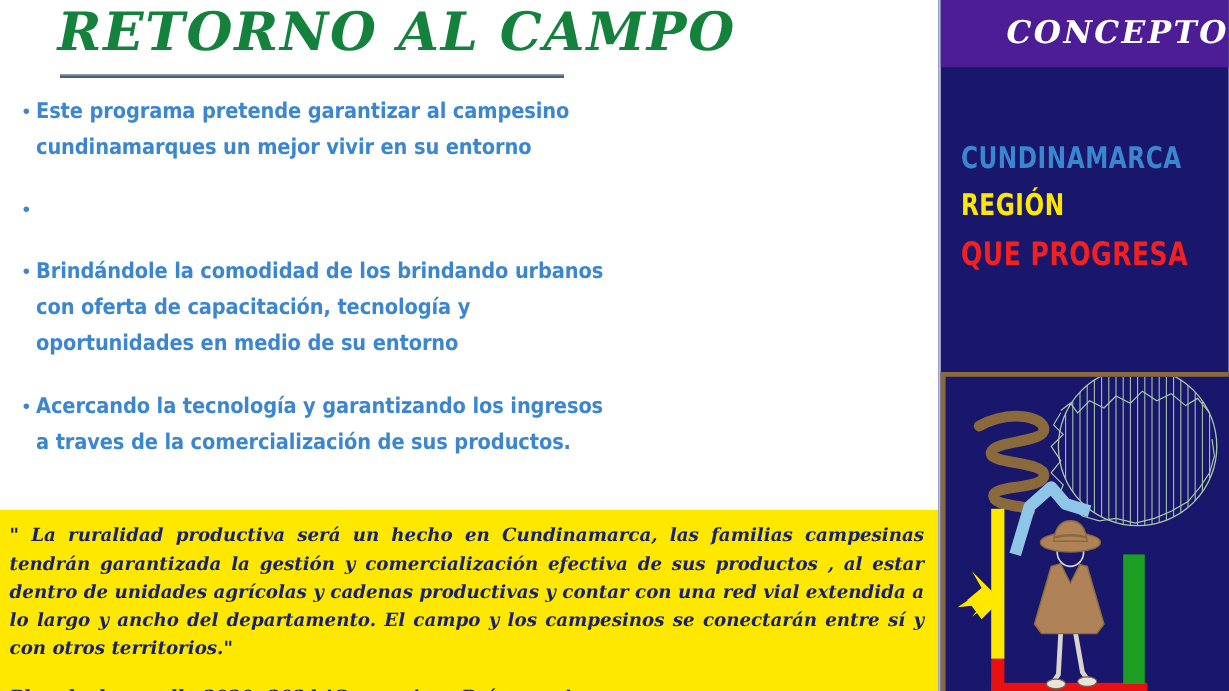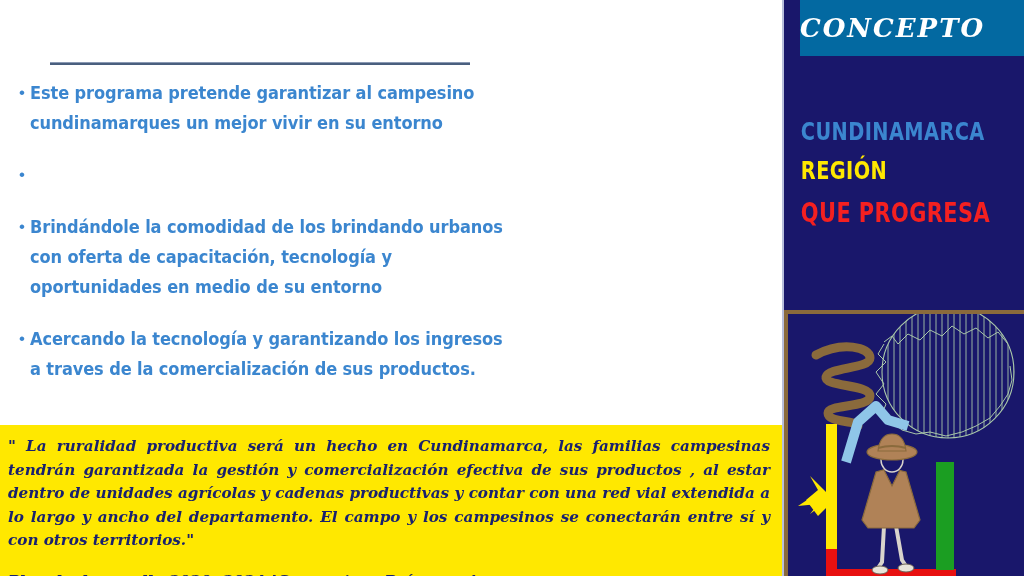--- a/index.html
+++ b/index.html
@@ -85,24 +85,24 @@
   
   .right-pane {
     position:absolute;
     left:782px; top:0;
     width:242px; height:576px;
     background:#19176b;
     border-left:2px solid #b9bfdc;
   }
   .concepto-banner {
     position:absolute;
-    left:16px; top:0; right:0;
+    left:0; top:0; right:0;
     height:56px;
-    background:#0369a1;
-    display:flex; align-items:center; justify-content:flex-start;
+    background:#4c1d95;
+    display:flex; align-items:center; justify-content:flex-end;
   }
   .concepto-text {
     color:#ffffff;
     font-family:"DejaVu Serif", serif;
     font-weight:bold;
     font-style:italic;
     font-size:26px;
     letter-spacing:2px;
   }
 
@@ -133,20 +133,21 @@
   }
   .graphic-svg { position:absolute; left:0; top:0; width:242px; height:266px; display:block; }
 </style>
 </head>
 <body>
 
 <div class="slide">
 
   <div class="left-pane">
 
+    <div class="title">RETORNO AL CAMPO</div>
     <div class="title-rule"></div>
 
     <div class="bullets">
 
       <div class="bullet-row">
         <span class="bullet-dot">•</span>
         <span class="bullet-text">Este programa pretende garantizar al campesino
 cundinamarques un mejor vivir en su entorno</span>
       </div>
 

